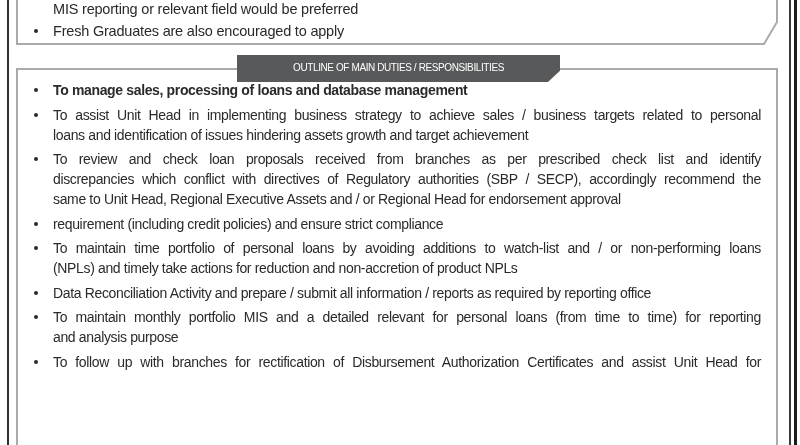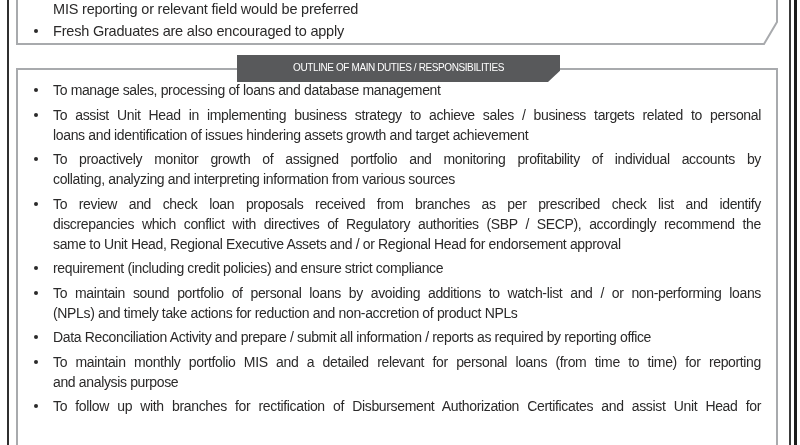--- a/index.html
+++ b/index.html
@@ -56,21 +56,21 @@
   .duties-content {
     position: absolute;
     left: 33px; top: 80px;
     width: 728px;
     z-index: 2;
     font-size: 14px;
     letter-spacing: -0.35px;
     line-height: 20px;
   }
   .duty-item { position: relative; padding-left: 20px; margin-top: 4.5px; }
-  .duty-item:first-child { margin-top: 0; }
+  .duty-item:first-child { margin-top: 0; font-weight: bold; }
   .bullet-dot {
     position: absolute;
     left: 1px; top: 8px;
     width: 4px; height: 4px;
     border-radius: 50%;
     background: var(--text-color, #2b2a2a);
   }
   .duty-line { display: block; }
   .duty-line.just {
     text-align: justify;
@@ -108,36 +108,31 @@
         <span class="bullet-dot"></span>
         <span class="duty-line">To manage sales, processing of loans and database management</span>
       </div>
       <div class="duty-item">
         <span class="bullet-dot"></span>
         <span class="duty-line just">To assist Unit Head in implementing business strategy to achieve sales / business targets related to personal</span>
         <span class="duty-line">loans and identification of issues hindering assets growth and target achievement</span>
       </div>
       <div class="duty-item">
         <span class="bullet-dot"></span>
-        <span class="duty-line just">To proactively monitor growth of assigned portfolio and monitoring profitability of individual accounts by</span>
-        <span class="duty-line">collating, analyzing and interpreting information from various sources</span>
-      </div>
-      <div class="duty-item">
-        <span class="bullet-dot"></span>
         <span class="duty-line just">To review and check loan proposals received from branches as per prescribed check list and identify</span>
         <span class="duty-line just">discrepancies which conflict with directives of Regulatory authorities (SBP / SECP), accordingly recommend the</span>
         <span class="duty-line">same to Unit Head, Regional Executive Assets and / or Regional Head for endorsement approval</span>
       </div>
       <div class="duty-item">
         <span class="bullet-dot"></span>
         <span class="duty-line">requirement (including credit policies) and ensure strict compliance</span>
       </div>
       <div class="duty-item">
         <span class="bullet-dot"></span>
-        <span class="duty-line just">To maintain sound portfolio of personal loans by avoiding additions to watch-list and / or non-performing loans</span>
+        <span class="duty-line just">To maintain time portfolio of personal loans by avoiding additions to watch-list and / or non-performing loans</span>
         <span class="duty-line">(NPLs) and timely take actions for reduction and non-accretion of product NPLs</span>
       </div>
       <div class="duty-item">
         <span class="bullet-dot"></span>
         <span class="duty-line">Data Reconciliation Activity and prepare / submit all information / reports as required by reporting office</span>
       </div>
       <div class="duty-item">
         <span class="bullet-dot"></span>
         <span class="duty-line just">To maintain monthly portfolio MIS and a detailed relevant for personal loans (from time to time) for reporting</span>
         <span class="duty-line">and analysis purpose</span>

